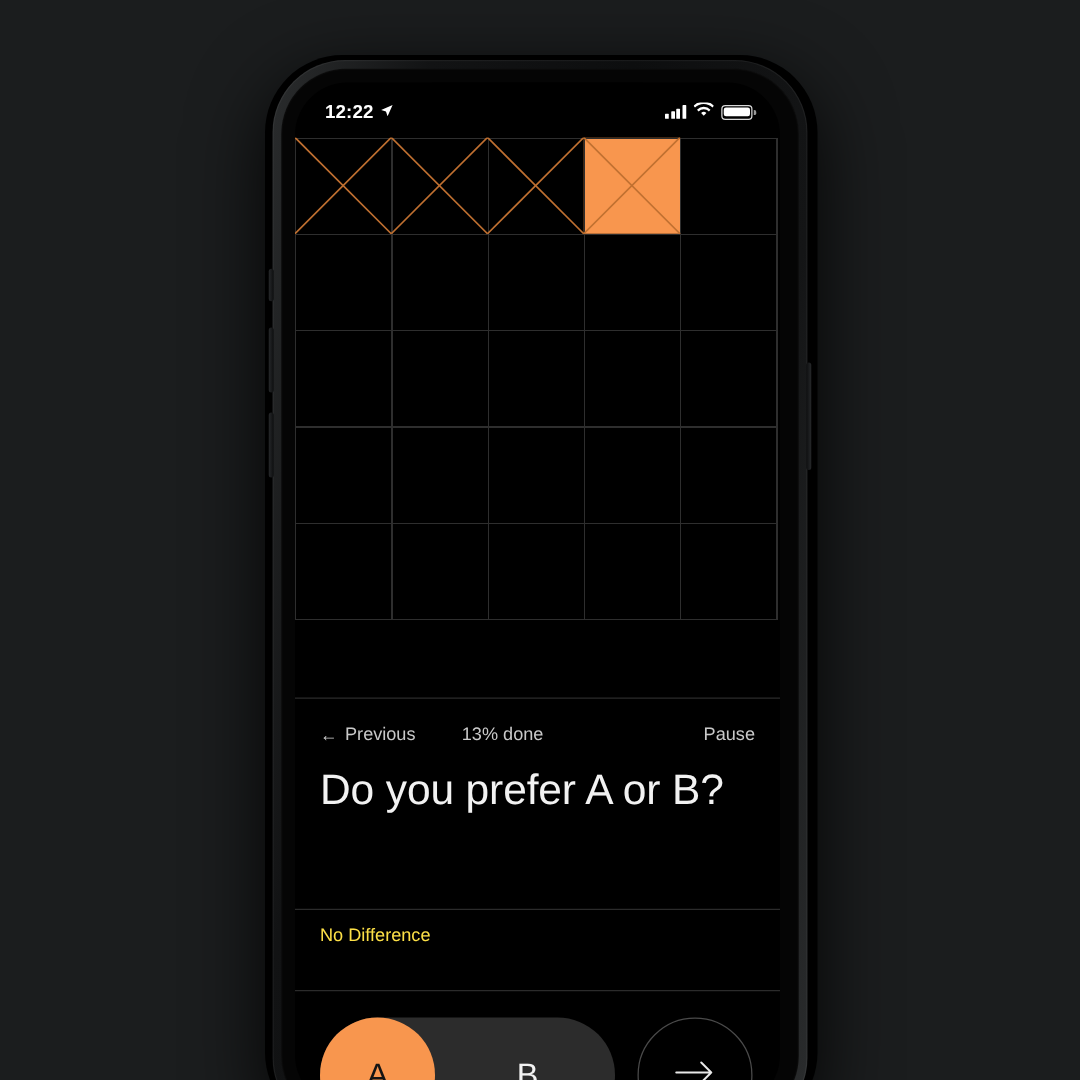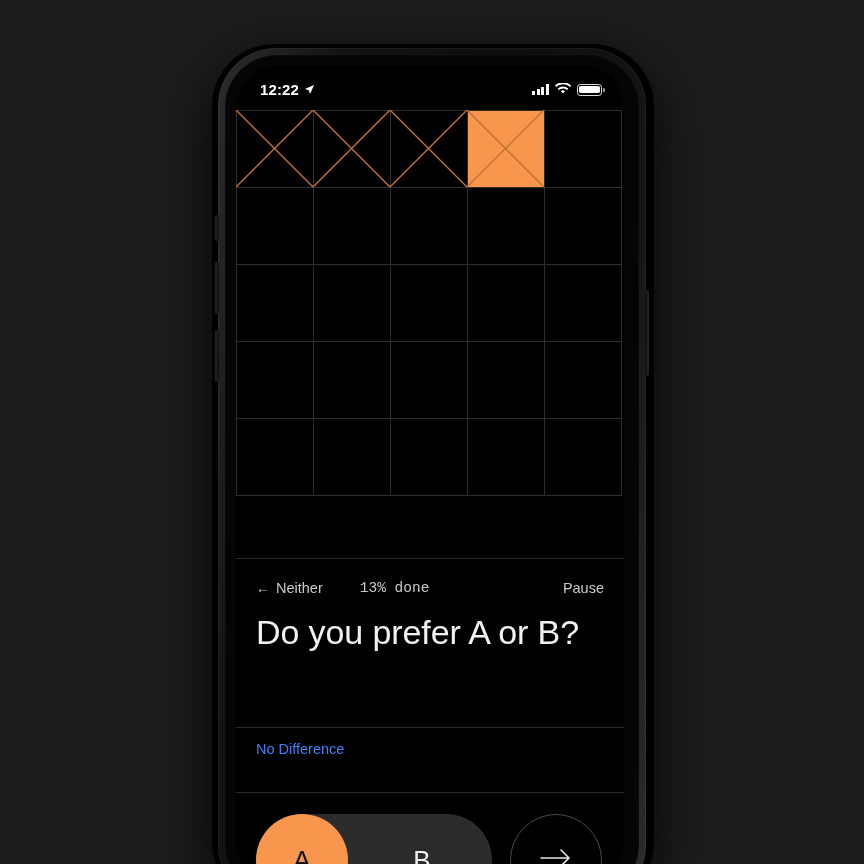--- a/index.html
+++ b/index.html
@@ -182,21 +182,20 @@
   .meta-prev {
     display: flex;
     align-items: center;
     gap: 6px;
     white-space: nowrap;
   }
   .meta-arrow { font-size: 14px; line-height: 1; color: #c9c9c9; }
   .meta-progress {
     margin-left: 37px;
     white-space: nowrap;
-    font-family: Liberation Mono, monospace;
   }
   .meta-pause {
     margin-left: auto;
     white-space: nowrap;
     text-align: right;
   }
 
   
   .question {
     position: absolute;
@@ -218,21 +217,21 @@
     height: 66px;
     display: flex;
     border-top: 1px solid #2b2b2b;
     border-bottom: 1px solid #2b2b2b;
     box-sizing: border-box;
   }
   .choice {
     flex: 1;
     padding: 13px 0 0 20px;
     box-sizing: border-box;
-    color: #3b82f6;
+    color: #fde047;
     font-size: 14.5px;
     cursor: pointer;
   }
   .choice + .choice { border-left: 1px solid #2b2b2b; }
 
   
   .answer-bar {
     position: absolute;
     top: 740px; left: 0;
     width: 388px;
@@ -376,21 +375,21 @@
             <line x1="231" y1="0" x2="308" y2="77"></line>
             <line x1="308" y1="0" x2="231" y2="77"></line>
           </g>
         </g>
       </svg>
     </div>
 
     <div class="meta-row">
       <div class="meta-prev">
         <span class="meta-arrow">←</span>
-        <span>Neither</span>
+        <span>Previous</span>
       </div>
       <div class="meta-progress">13% done</div>
       <div class="meta-pause">Pause</div>
     </div>
 
     <div class="question">Do you prefer A or B?</div>
 
     <div class="choices">
       <div class="choice">No Difference</div>
     </div>

